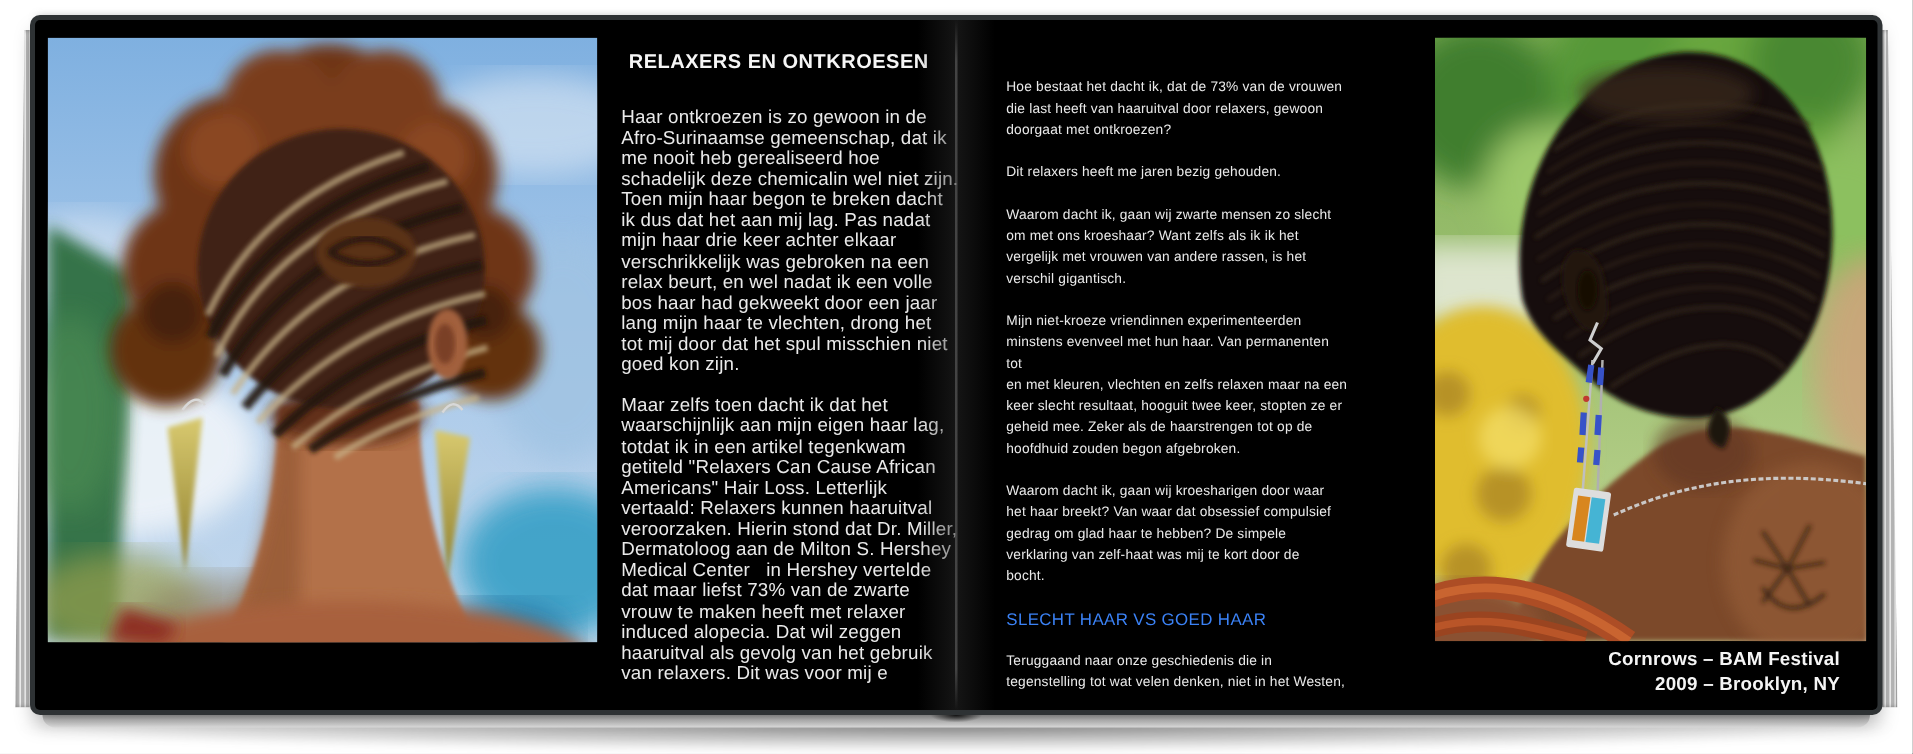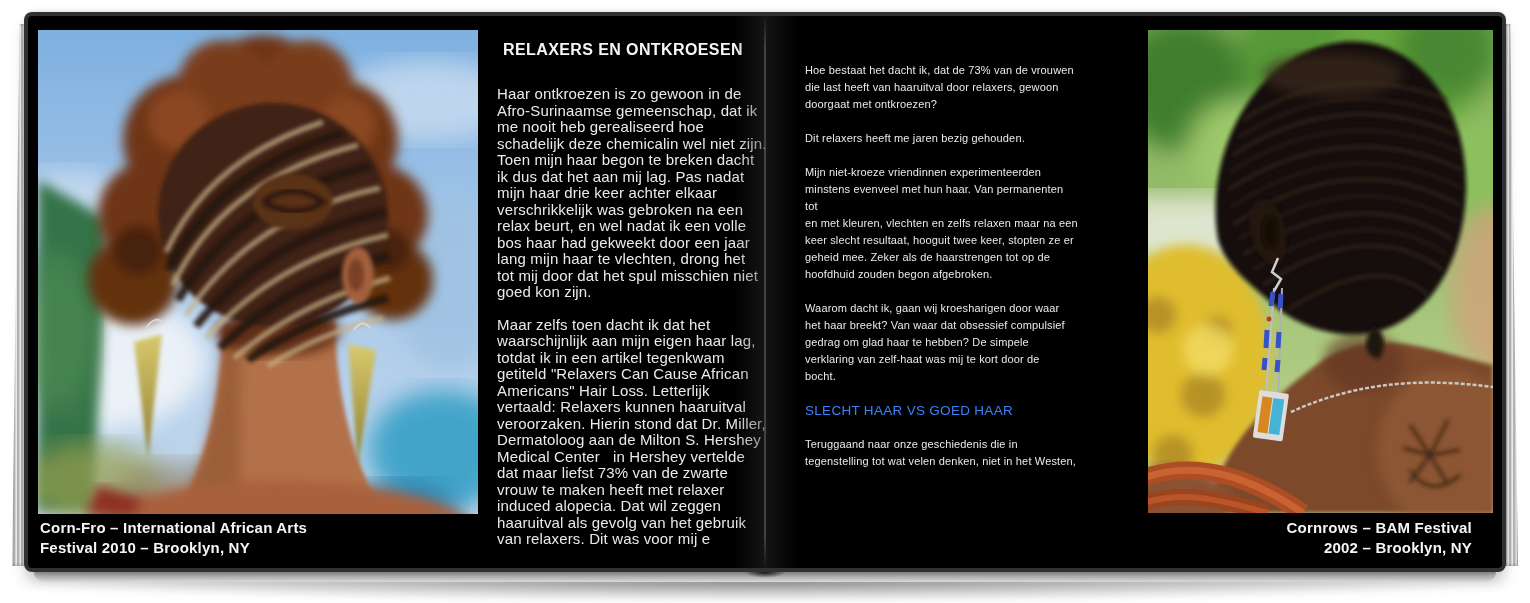--- a/index.html
+++ b/index.html
@@ -136,22 +136,20 @@
         <ellipse cx="255" cy="172" rx="40" ry="28" fill="#5a3318" filter="url(#b2)"></ellipse>
         <path d="M225,172 Q255,150 285,172 Q258,190 225,172" fill="none" stroke="#2a160a" stroke-width="5" filter="url(#b2)"></path>
         <ellipse cx="320" cy="245" rx="16" ry="28" fill="#a2603c" filter="url(#b2)"></ellipse>
         <ellipse cx="318" cy="245" rx="8" ry="16" fill="#7a4026" filter="url(#b2)"></ellipse>
         <path d="M108,298 q10,-14 18,-4" stroke="#d8d8d8" stroke-width="2" fill="none"></path>
         <polygon points="96,312 124,304 110,428" fill="url(#brass)" filter="url(#b2)"></polygon>
         <path d="M316,300 q8,-12 16,-2" stroke="#d8d8d8" stroke-width="2" fill="none"></path>
         <polygon points="310,314 338,320 320,434" fill="url(#brass)" filter="url(#b2)"></polygon>
       </svg>
     </div>
-    <div class="caption caption-left">Corn-Fro – International African Arts
-Festival 2010 – Brooklyn, NY</div>
 
     <div class="article-col">
       <h1 class="article-title">RELAXERS EN ONTKROESEN</h1>
       <p>Haar ontkroezen is zo gewoon in de
 Afro-Surinaamse gemeenschap, dat ik
 me nooit heb gerealiseerd hoe
 schadelijk deze chemicalin wel niet zijn.
 Toen mijn haar begon te breken dacht
 ik dus dat het aan mij lag. Pas nadat
 mijn haar drie keer achter elkaar
@@ -178,20 +176,24 @@
     </div>
 
     <div class="gutter-shade"></div>
     <div class="gutter-line"></div>
 
     <div class="text-col2">
       <p>Hoe bestaat het dacht ik, dat de 73% van de vrouwen
 die last heeft van haaruitval door relaxers, gewoon
 doorgaat met ontkroezen?</p>
       <p>Dit relaxers heeft me jaren bezig gehouden.</p>
+      <p>Waarom dacht ik, gaan wij zwarte mensen zo slecht
+om met ons kroeshaar? Want zelfs als ik ik het
+vergelijk met vrouwen van andere rassen, is het
+verschil gigantisch.</p>
       <p>Mijn niet-kroeze vriendinnen experimenteerden
 minstens evenveel met hun haar. Van permanenten
 tot
 en met kleuren, vlechten en zelfs relaxen maar na een
 keer slecht resultaat, hooguit twee keer, stopten ze er
 geheid mee. Zeker als de haarstrengen tot op de
 hoofdhuid zouden begon afgebroken.</p>
       <p>Waarom dacht ik, gaan wij kroesharigen door waar
 het haar breekt? Van waar dat obsessief compulsief
 gedrag om glad haar te hebben? De simpele
@@ -292,16 +294,16 @@
             <line x1="282" y1="425" x2="255" y2="418"></line>
           <path d="M262,440 Q282,470 312,445"></path>
         </g>
         <path d="M-10,450 C45,428 100,445 155,483" stroke="#ad4d25" stroke-width="18" fill="none"></path>
         <path d="M-10,450 C45,428 100,445 155,483" stroke="#cf6a33" stroke-width="7" fill="none" opacity=".8"></path>
         <path d="M-10,475 C35,458 80,472 120,483" stroke="#9a4420" stroke-width="16" fill="none"></path>
         <path d="M-10,475 C35,458 80,472 120,483" stroke="#c05a2a" stroke-width="6" fill="none" opacity=".8"></path>
       </svg>
     </div>
     <div class="caption caption-right">Cornrows – BAM Festival
-2002 – Brooklyn, NY</div>
+2009 – Brooklyn, NY</div>
 
   </div>
 </div>
 
 </body></html>

